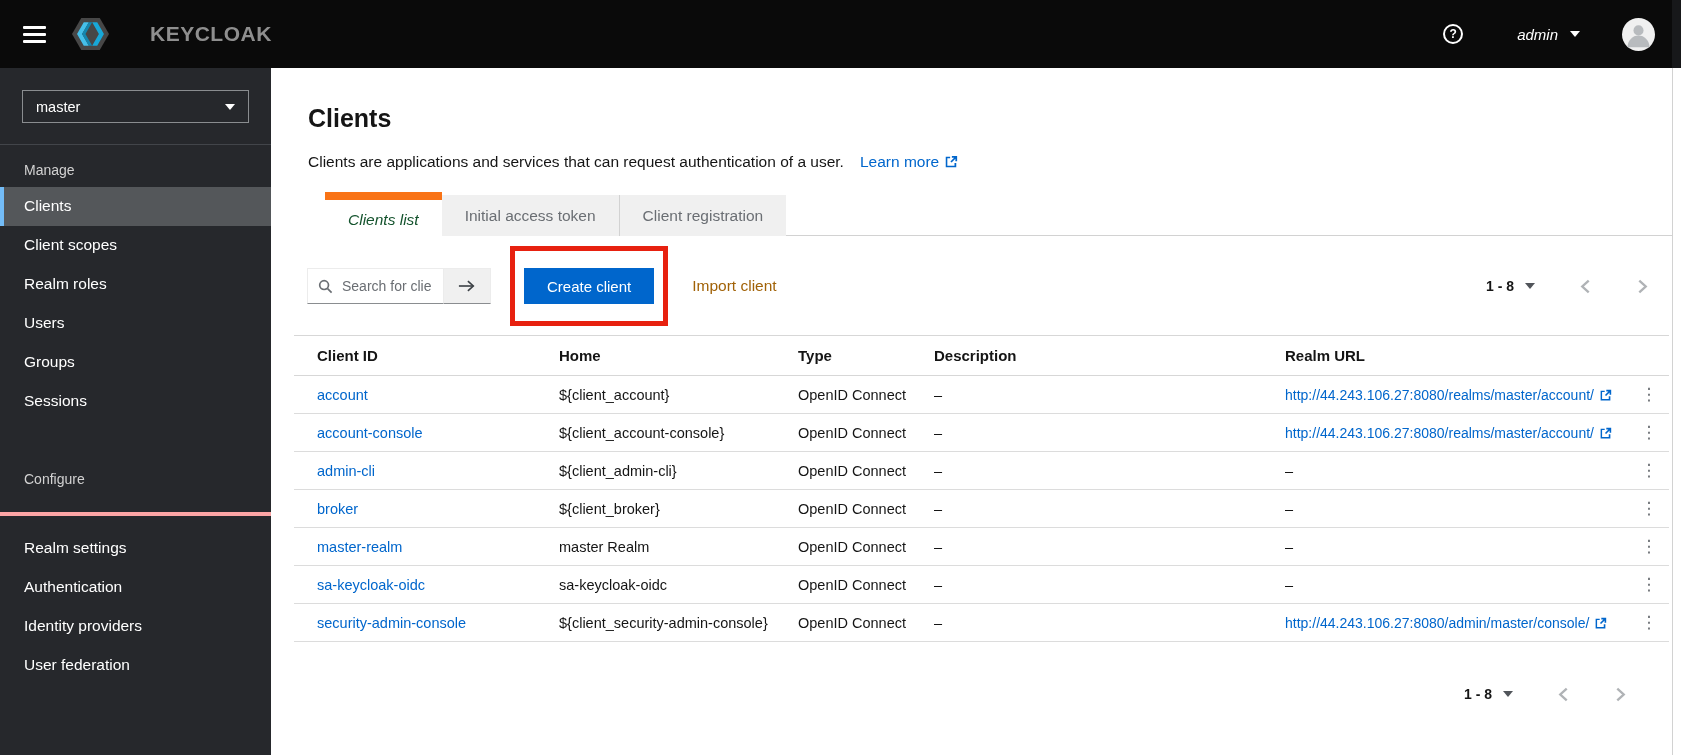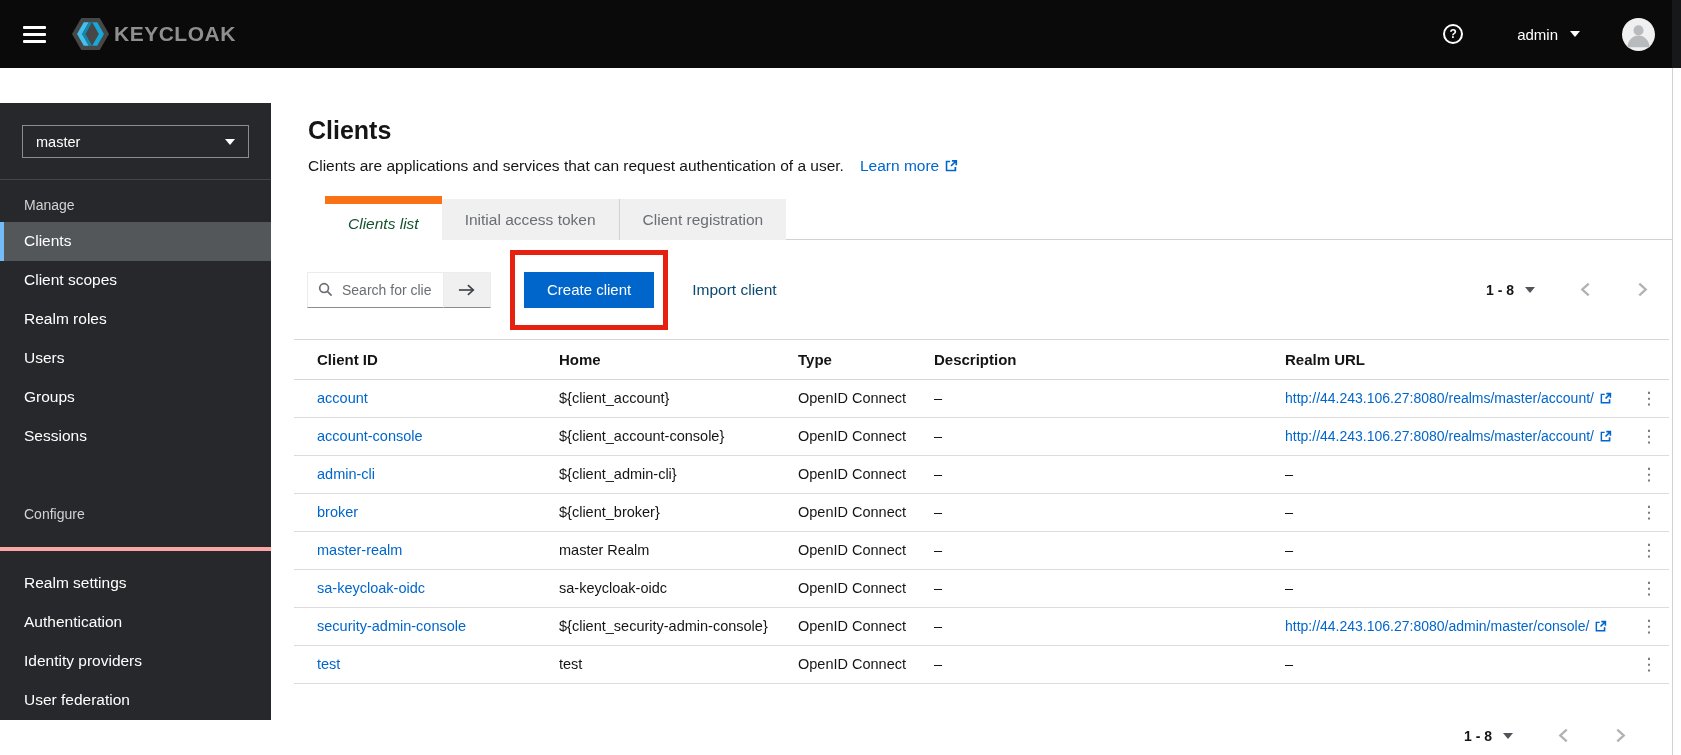--- a/index.html
+++ b/index.html
@@ -6,48 +6,48 @@
   html,body { margin:0; padding:0; }
   body {
     width:1681px; height:755px; overflow:hidden; position:relative;
     font-family:"Liberation Sans","DejaVu Sans",sans-serif;
     background:#fff; color:#151515;
   }
   
   .masthead { height:68px; background:#0a0a0a; display:flex; align-items:center; padding:0 26px 0 23px; }
   .hamburger { width:23px; cursor:pointer; background:none; border:none; padding:0; }
   .hamburger span { display:block; height:3px; background:#fff; border-radius:1px; margin:4px 0; }
-  .brand { display:flex; align-items:center; margin-left:26px; }
+  .brand { display:flex; align-items:center; margin-left:26px;gap:36px; }
   .brand-text { margin-left:5px; font-size:21px; font-weight:bold; letter-spacing:.5px; color:#8f8f8f; }
   .mh-right { margin-left:auto; display:flex; align-items:center; }
   .help-icon { width:20px; height:20px; border:2px solid #fff; border-radius:50%; color:#fff;
     font-size:12px; font-weight:bold; display:flex; align-items:center; justify-content:center; cursor:pointer; }
-  .user-menu { display:flex; align-items:center; margin-left:54px; cursor:pointer; }
+  .user-menu { display:flex; align-items:center; margin-left:54px; cursor:pointer;font-style:italic; }
   .username { color:#fff; font-size:15px; }
   .caret-down-w { width:0; height:0; border-left:5px solid transparent; border-right:5px solid transparent;
     border-top:6px solid #fff; margin-left:12px; }
   .avatar { margin-left:42px; cursor:pointer; line-height:0; }
   
-  .layout { display:flex; height:687px;align-items:center; }
+  .layout { display:flex; height:687px; }
   .sidebar { width:271px; background:#26282c; flex:none; }
   .realm-area { padding:22px 22px 21px; border-bottom:1px solid #42454a; }
   .realm-select { height:33px; border:1px solid #8a8d90; display:flex; align-items:center;
     padding:0 13px; cursor:pointer; }
   .realm-select span { color:#fff; font-size:14.5px; }
   .caret-down-w.sm { margin-left:auto; border-left-width:5px; border-right-width:5px; border-top-width:6px; }
   .nav-title { padding:17px 24px 9px; font-size:14px; color:#d2d2d2; }
   .nav-item { padding:10px 24px 11px; font-size:15.5px; color:#fff; cursor:pointer; }
   .nav-item.active { background:#54575a; border-left:4px solid #73bcf7; padding-left:20px; }
   .nav-section.configure { margin-top:33px; }
   .nav-section.configure .nav-title { border-bottom:4px solid #fca5a5; padding-bottom:25px; margin-bottom:13px; }
   
   main { flex:1; background:#fff; padding:0 12px 0 23px; min-width:0; }
   .page-head { margin:36px 0 0 14px; }
   h1.page-title { margin:0; font-size:25px; font-weight:700; color:#151515; }
-  .desc-row { margin-top:12px; font-size:15.5px; color:#151515; }
+  .desc-row { margin-top:20px; font-size:15.5px; color:#151515; }
   .learn-more { color:#0066cc; margin-left:16px; text-decoration:none; cursor:pointer; }
   .ext-icon { display:inline-block; vertical-align:-2px; margin-left:5px; line-height:0; }
   
   .tabs-row { display:flex; align-items:flex-end; margin:21px 0 0 31px; height:44px; }
   .tab { height:41px; line-height:41px; padding:0 23px; font-size:15.5px; background:#f0f0f0;
     color:#6a6e73; cursor:pointer; white-space:nowrap; }
   .tab.active { height:44px; line-height:39px; border-top:8px solid #f97316; background:#fff; color:#14532d;font-style:italic; }
   .tab.sep { border-left:1px solid #d2d2d2; }
   .tabs-filler { flex:1; height:44px; border-bottom:1px solid #d2d2d2; margin-right:-12px; }
   
@@ -55,21 +55,21 @@
   .search-box { display:flex; align-items:center; height:36px; background:#fff;
     border:1px solid #ececec; border-bottom-color:#8a8d90; padding:0 10px; width:137px; }
   .search-box input { border:none; outline:none; width:100%; font-size:14px; color:#151515;
     font-family:inherit; margin-left:7px; }
   .search-box input::placeholder { color:#6a6e73; opacity:1; }
   .search-btn { width:47px; height:36px; background:#f0f0f0; border:1px solid #ececec;
     border-left:none; border-bottom-color:#8a8d90; display:flex; align-items:center; justify-content:center; cursor:pointer; }
   .annotation-box { border:5px solid #e7210f; padding:17px 9px; margin-left:19px; line-height:0; }
   .create-btn { height:36px; background:#0066cc; color:#fff; border:none; font-size:15px;
     padding:0 23px; font-family:inherit; cursor:pointer; }
-  .import-link { margin-left:24px; font-size:15.5px; color:#0c4a6e; text-decoration:none; cursor:pointer; }
+  .import-link { margin-left:24px; font-size:15.5px; color:#a16207; text-decoration:none; cursor:pointer; }
   .pagination { margin-left:auto; display:flex; align-items:center; padding-right:20px; }
   .pg-range { font-size:14px; font-weight:700; color:#151515; }
   .caret-down-d { width:0; height:0; border-left:5px solid transparent; border-right:5px solid transparent;
     border-top:6px solid #51555a; margin-left:11px; cursor:pointer; }
   .pg-btn { background:none; border:none; padding:0; margin-left:44px; line-height:0; cursor:default; }
   
   .table-wrap { margin-top:4px; }
   table { width:100%; border-collapse:collapse; table-layout:fixed; }
   thead tr { border-top:1px solid #d7d7d7; border-bottom:1px solid #d7d7d7; }
   th { text-align:left; font-size:15px; font-weight:700; color:#151515; height:40px;
@@ -287,28 +287,20 @@
             <td class="link"><a class="tbl-link">security-admin-console</a></td>
             <td>${client_security-admin-console}</td>
             <td>OpenID Connect</td>
             <td>–</td>
             <td class="url"><a class="tbl-link">http://44.243.106.27:8080/admin/master/console/</a><span class="ext-icon"><svg width="13" height="13" viewBox="0 0 16 16" fill="#0066cc">
                     <path d="M7 2H2v12h12V9h-2v3.2H3.8V3.8H7z"></path>
                     <path d="M9 1h6v6h-2V4.4L8.7 8.7 7.3 7.3 11.6 3H9z"></path>
                   </svg></span></td>
             <td class="kebab-cell"><button class="kebab">⋮</button></td>
           </tr>
-          <tr>
-            <td class="link"><a class="tbl-link">test</a></td>
-            <td>test</td>
-            <td>OpenID Connect</td>
-            <td>–</td>
-            <td>–</td>
-            <td class="kebab-cell"><button class="kebab">⋮</button></td>
-          </tr>
         </tbody>
       </table>
     </div>
 
     <div class="bottom-pagination">
       <div class="pagination">
         <span class="pg-range">1 - 8</span>
         <span class="caret-down-d"></span>
         <button class="pg-btn">
           <svg width="13" height="15" viewBox="0 0 12 14" fill="none" stroke="#b0b3b6" stroke-width="2.2">

